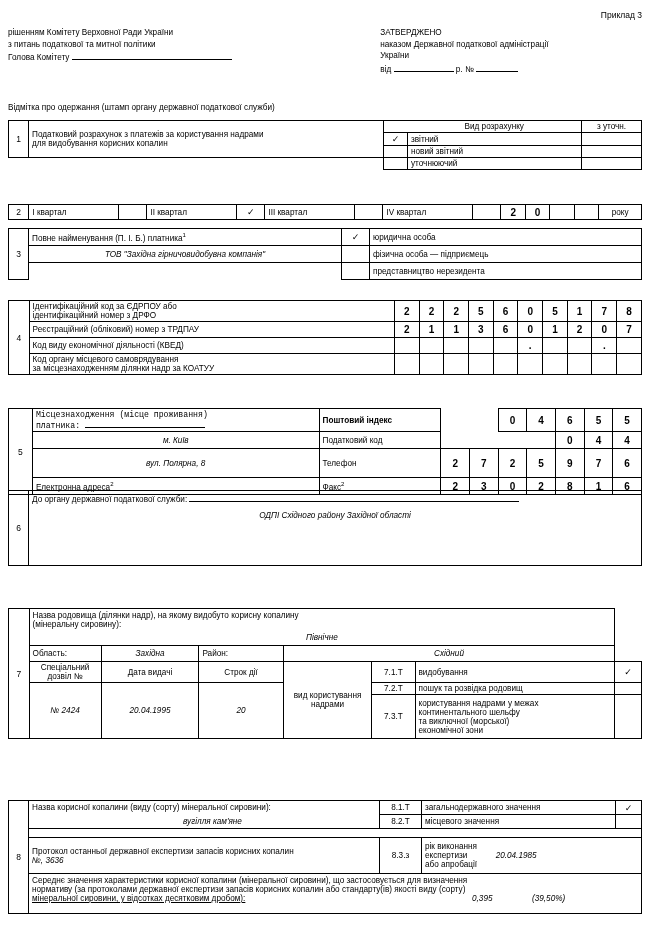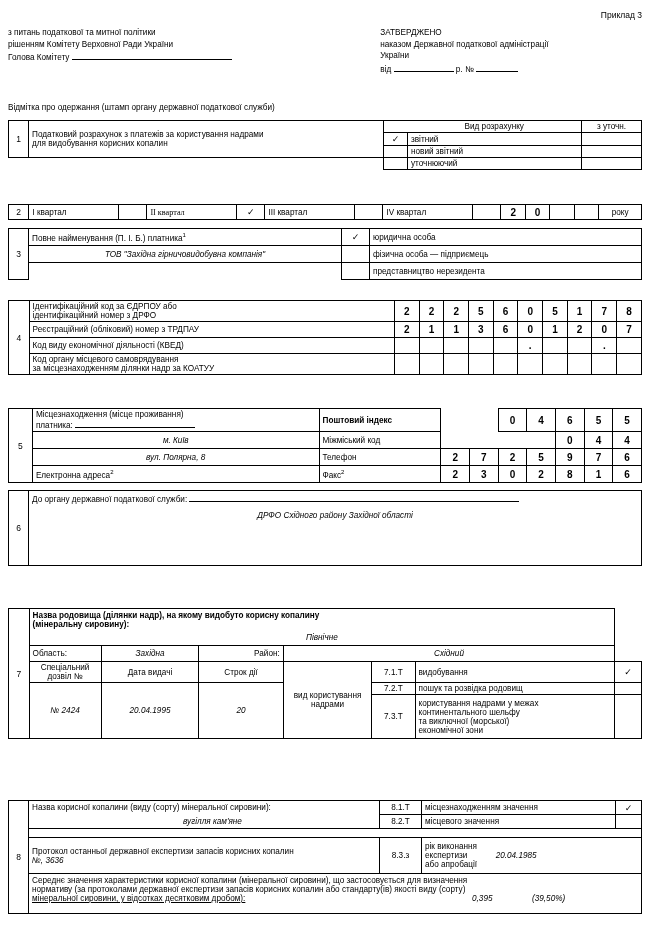--- a/index.html
+++ b/index.html
@@ -41,22 +41,22 @@
 </style>
 </head>
 <body>
 
 <div class="page">
 
   <div class="example-label">Приклад 3</div>
 
   <div class="hdr">
     <div class="hdr-col hdr-left">
+      <div class="hdr-line">рішенням Комітету Верховної Ради України</div>
       <div class="hdr-line">з питань податкової та митної політики</div>
-      <div class="hdr-line">рішенням Комітету Верховної Ради України</div>
       <div class="hdr-line">
         <span>Голова Комітету</span>
         <span class="uline"></span>
       </div>
     </div>
     <div class="hdr-col hdr-right">
       <div class="hdr-line">ЗАТВЕРДЖЕНО</div>
       <div class="hdr-line">наказом Державної податкової адміністрації</div>
       <div class="hdr-line">України</div>
       <div class="hdr-line">
@@ -101,21 +101,21 @@
     </tr>
   </tbody>
     </table>
 
   <table class="grid" style="position:absolute; top:204px; left:8px; width:634px;">
     <tbody>
         <tr>
       <td class="num-cell">2</td>
       <td style="width:88px;">I квартал</td>
       <td class="chk" style="width:28px;"></td>
-      <td style="width:88px;font-family:Liberation Serif, serif;">II квартал</td>
+      <td style="width:88px;">II квартал</td>
       <td class="chk" style="width:28px;">✓</td>
       <td style="width:88px;">III квартал</td>
       <td class="chk" style="width:28px;"></td>
       <td style="width:88px;">IV квартал</td>
       <td class="chk" style="width:28px;"></td>
       <td class="digit">2</td>
       <td class="digit">0</td>
       <td class="digit"></td>
       <td class="digit"></td>
       <td class="ctr" style="width:42px;">року</td>
@@ -207,49 +207,49 @@
       <td class="digit"></td>
       <td class="digit"></td>
     </tr>
   </tbody>
     </table>
 
   <table class="grid" style="position:absolute; top:408px; left:8px; width:634px;">
     <tbody>
         <tr>
       <td class="num-cell" rowspan="4">5</td>
-      <td style="width:240px; height:22px;">
+      <td style="width:240px; height:22px;font-family:Liberation Mono, monospace;">
         <div>Місцезнаходження (місце проживання)</div>
         <div>
           <span>платника:</span>
           <span class="uline" style="min-width:120px;"></span>
         </div>
       </td>
       <td style="width:102px;font-weight:bold;">Поштовий індекс</td>
       <td class="digit-empty" style="border:none;"></td>
       <td class="digit-empty" style="border:none;"></td>
       <td class="digit">0</td>
       <td class="digit">4</td>
       <td class="digit">6</td>
       <td class="digit">5</td>
       <td class="digit">5</td>
     </tr>
     <tr>
       <td class="ctr ital" style="height:17px;">м. Київ</td>
-      <td>Міжміський код</td>
+      <td>Податковий код</td>
       <td class="digit-empty" style="border:none;"></td>
       <td class="digit-empty" style="border:none;"></td>
       <td class="digit-empty" style="border:none;"></td>
       <td class="digit-empty" style="border:none;"></td>
       <td class="digit">0</td>
       <td class="digit">4</td>
       <td class="digit">4</td>
     </tr>
     <tr>
-      <td class="ctr ital" style="height:17px;">вул. Полярна, 8</td>
+      <td class="ctr ital" style="height:29px;">вул. Полярна, 8</td>
       <td>Телефон</td>
       <td class="digit">2</td>
       <td class="digit">7</td>
       <td class="digit">2</td>
       <td class="digit">5</td>
       <td class="digit">9</td>
       <td class="digit">7</td>
       <td class="digit">6</td>
     </tr>
     <tr>
@@ -273,44 +273,44 @@
   <table class="grid" style="position:absolute; top:490px; left:8px; width:634px;">
     <tbody>
         <tr>
       <td class="num-cell" rowspan="3">6</td>
       <td style="height:16px; border-bottom:none;">
         <span>До органу державної податкової служби:</span>
         <span class="uline" style="min-width:330px;"></span>
       </td>
     </tr>
     <tr>
-      <td class="ctr ital" style="height:17px; border-top:none; border-bottom:none;">ДРФО Східного району Західної області</td>
+      <td class="ctr ital" style="height:17px; border-top:none; border-bottom:none;">ОДПІ Східного району Західної області</td>
     </tr>
     <tr>
       <td style="height:42px; border-top:none;"></td>
     </tr>
   </tbody>
     </table>
 
   <table class="grid" style="position:absolute; top:608px; left:8px; width:634px;">
     <tbody>
         <tr>
       <td class="num-cell" rowspan="7">7</td>
-      <td colspan="6" style="border-bottom:none; height:22px;font-weight:bold;">
+      <td colspan="6" style="border-bottom:none; height:22px;">
         <div>Назва родовища (ділянки надр), на якому видобуто корисну копалину</div>
         <div>(мінеральну сировину):</div>
       </td>
     </tr>
     <tr>
       <td colspan="6" class="ctr ital" style="border-top:none; height:15px;">Північне</td>
     </tr>
     <tr>
       <td style="width:70px; height:16px;">Область:</td>
       <td class="ctr ital" style="width:95px;">Західна</td>
-      <td style="width:82px;text-align:right;">Район:</td>
+      <td style="width:82px;">Район:</td>
       <td class="ctr ital" colspan="3">Східний</td>
     </tr>
     <tr>
       <td class="ctr" style="height:16px;">Спеціальний дозвіл №</td>
       <td class="ctr">Дата видачі</td>
       <td class="ctr">Строк дії</td>
       <td rowspan="4" class="ctr" style="width:86px;">
         <div>вид користування</div>
         <div>надрами</div>
       </td>
@@ -338,21 +338,21 @@
     </tr>
   </tbody>
     </table>
 
   <table class="grid" style="position:absolute; top:800px; left:8px; width:634px;">
     <tbody>
         <tr>
       <td class="num-cell" rowspan="5">8</td>
       <td colspan="3" style="border-bottom:none; height:14px;">Назва корисної копалини (виду (сорту) мінеральної сировини):</td>
       <td class="ctr" style="width:42px;">8.1.Т</td>
-      <td style="width:194px;">місцезнаходженням значення</td>
+      <td style="width:194px;">загальнодержавного значення</td>
       <td class="chk" style="width:26px;">✓</td>
     </tr>
     <tr>
       <td colspan="3" class="ctr ital" style="border-top:none; height:14px;padding-left:20px;">вугілля кам'яне</td>
       <td class="ctr">8.2.Т</td>
       <td>місцевого значення</td>
       <td class="chk"></td>
     </tr>
     <tr>
       <td colspan="6" style="height:9px;"></td>

